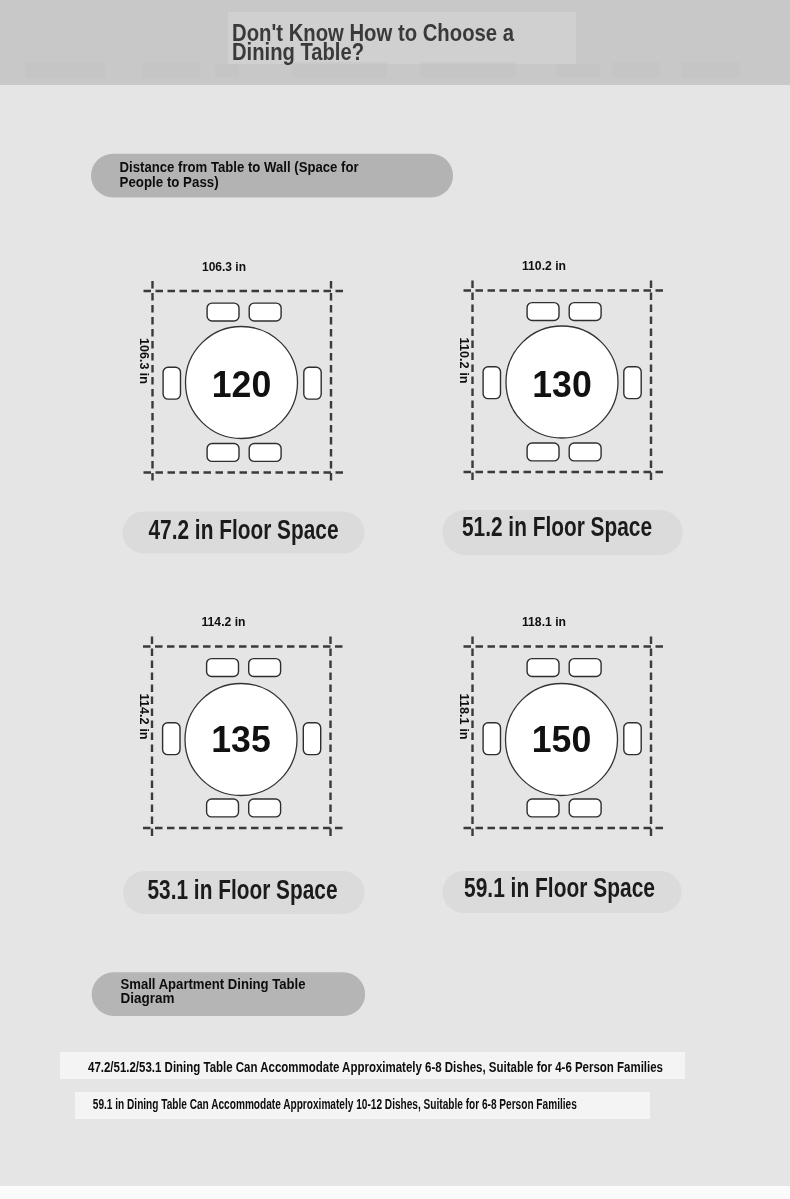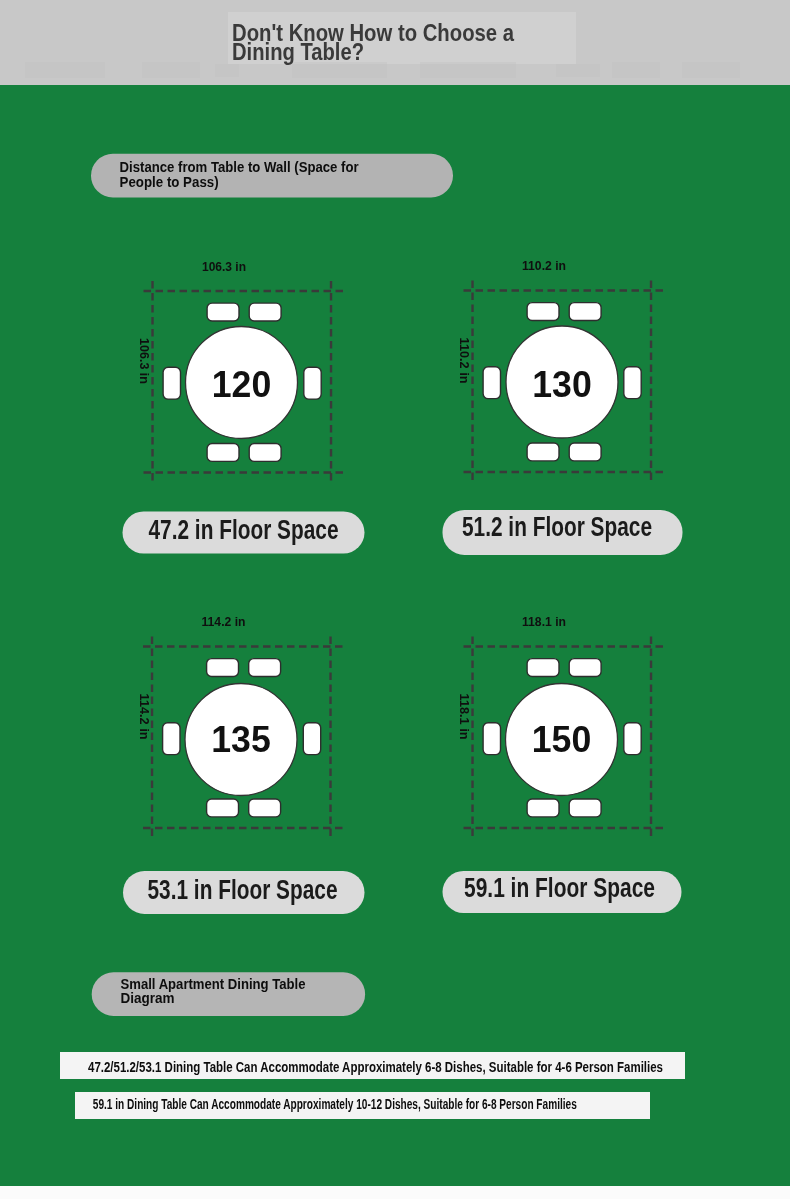--- a/index.html
+++ b/index.html
@@ -1,16 +1,16 @@
 <!DOCTYPE html>
 <html><head>
 <meta charset="utf-8">
 <style>
   html,body{margin:0;padding:0;}
-  #page{position:relative;width:790px;height:1199px;background:#15803d;overflow:hidden;
+  #page{position:relative;width:790px;height:1199px;background:#e5e5e5;overflow:hidden;
         font-family:"Liberation Sans", sans-serif;}
   svg text{font-family:"Liberation Sans", sans-serif;}
 </style>
 </head>
 <body>
 <div id="page">
 <svg width="790" height="1199" viewBox="0 0 790 1199">
 
   <rect x="0" y="0" width="790" height="85" fill="#c8c8c8"></rect>
 

